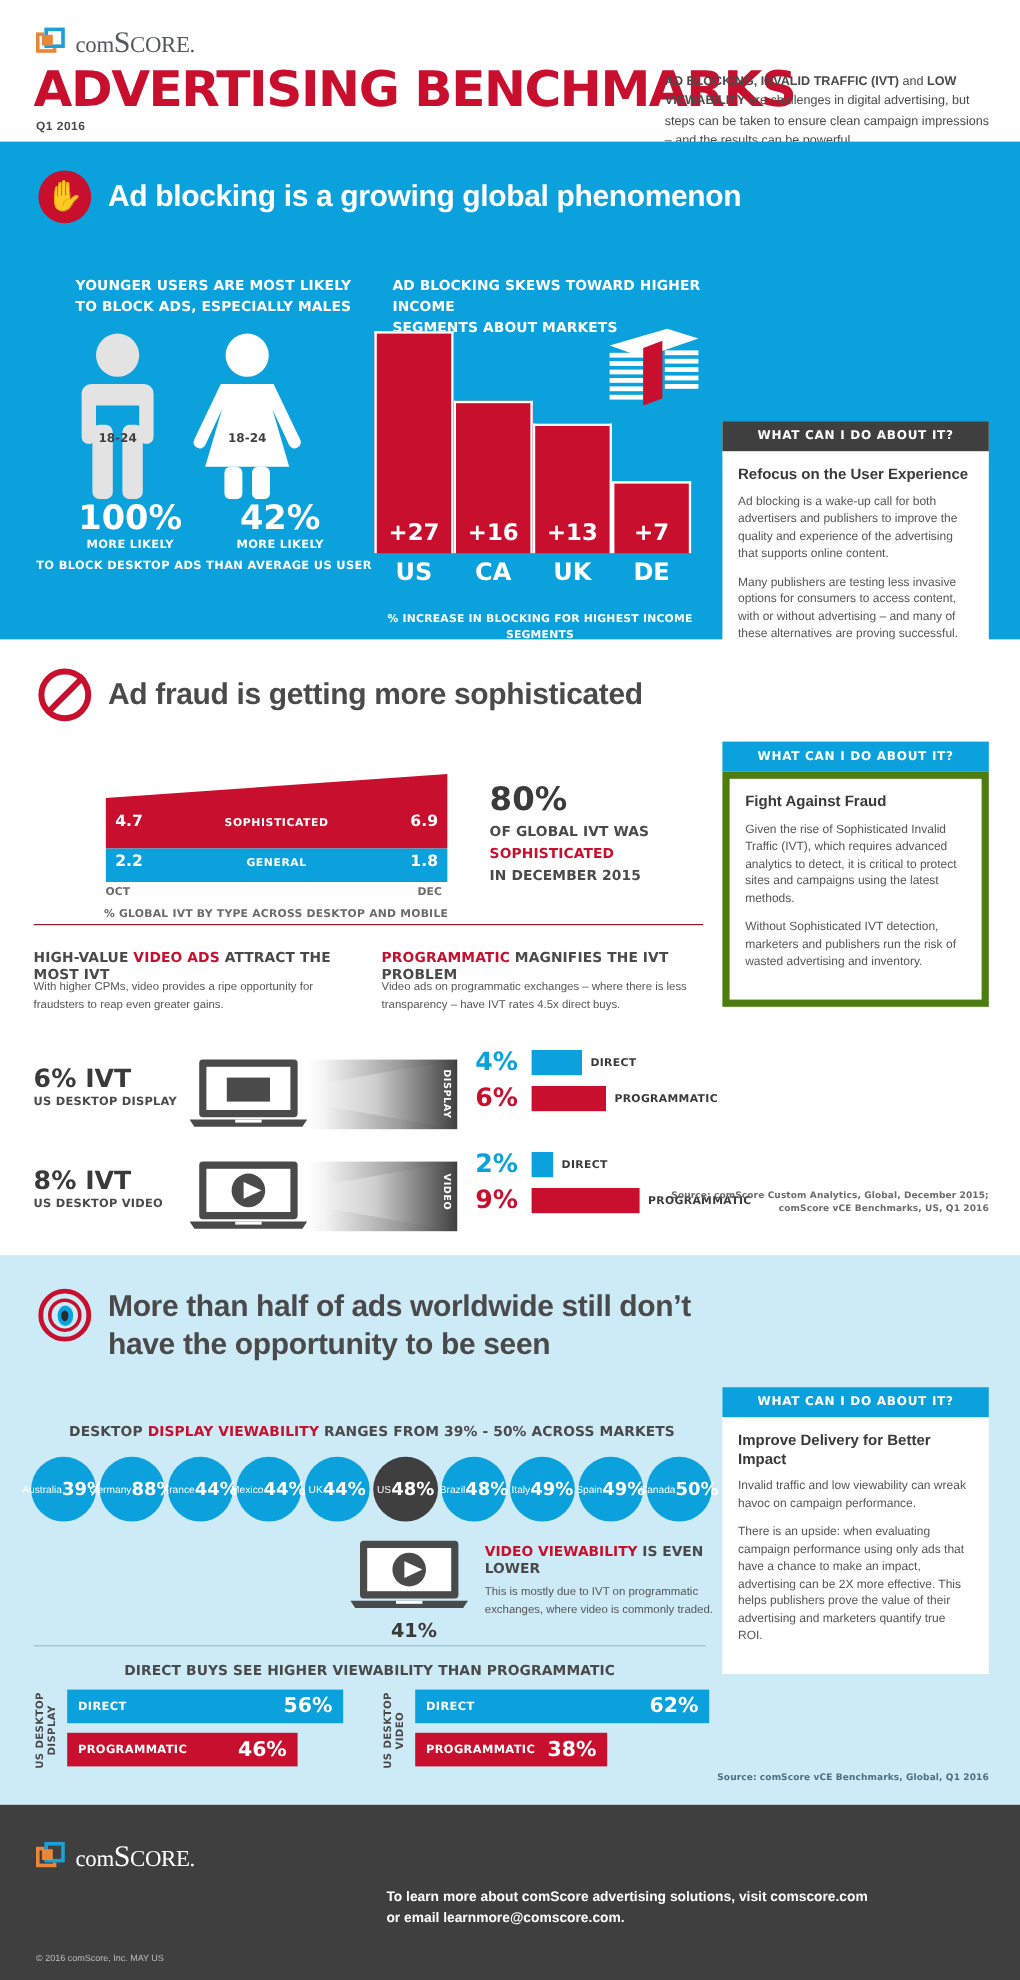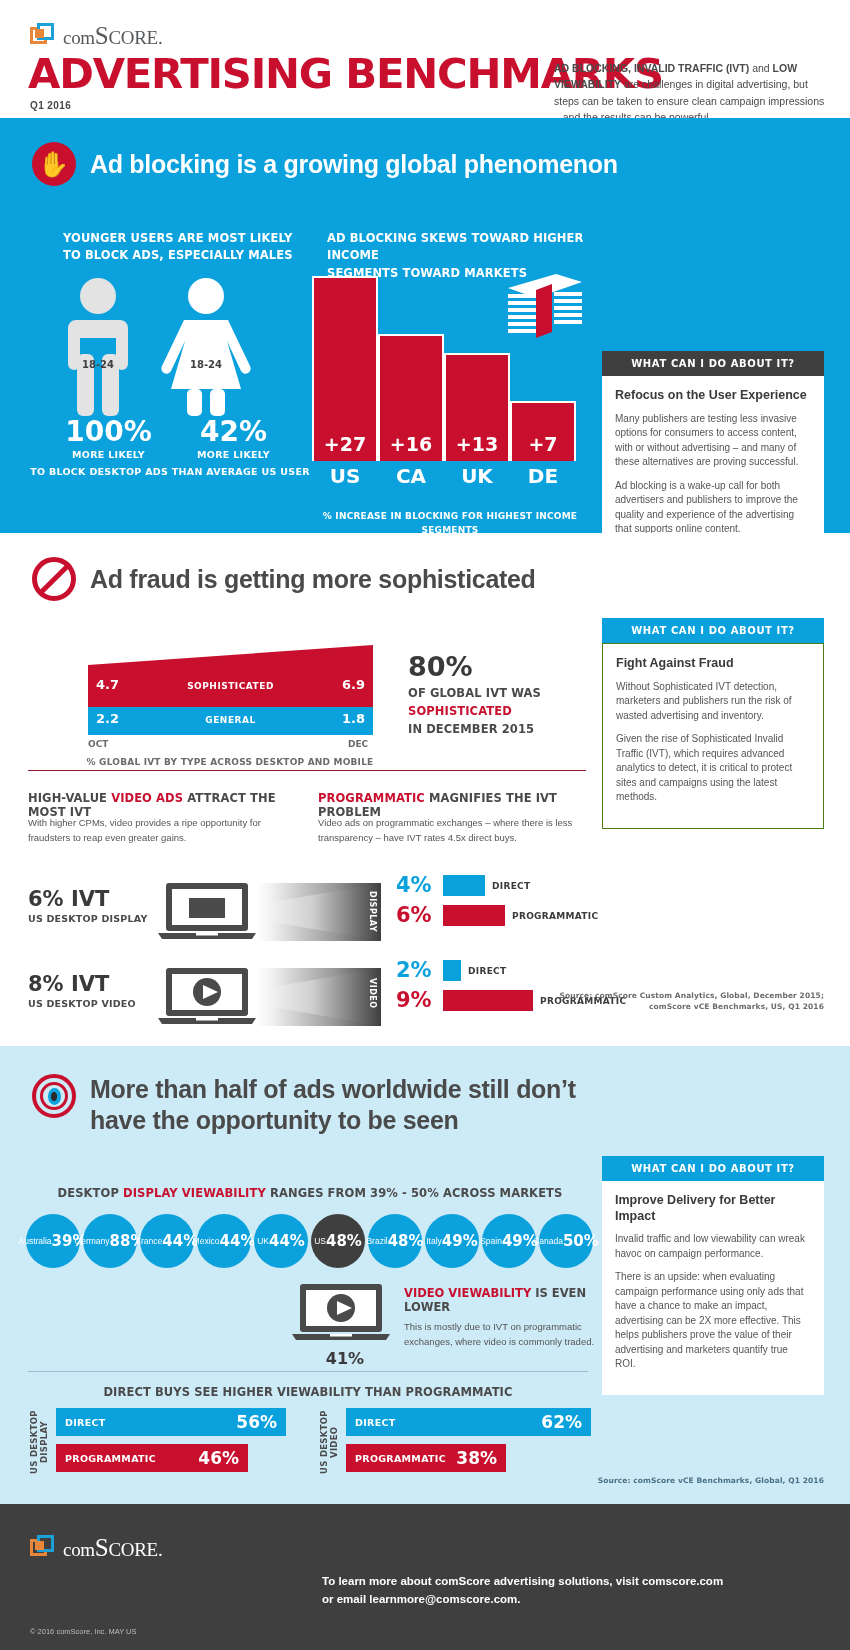--- a/index.html
+++ b/index.html
@@ -89,21 +89,21 @@
   .oct { position:absolute; left:88px; top:206px; font-family:"DejaVu Sans", sans-serif; font-weight:bold; font-size:9px; color:#6b6b6b; }
   .dec { position:absolute; left:348px; top:206px; font-family:"DejaVu Sans", sans-serif; font-weight:bold; font-size:9px; color:#6b6b6b; }
   .trapnote { position:absolute; left:60px; top:224px; width:340px; text-align:center; font-family:"DejaVu Sans", sans-serif; font-weight:bold; font-size:9px; color:#6b6b6b; letter-spacing:.2px;}
   .stat80 { position:absolute; left:408px; top:120px; width:190px; }
   .stat80 .n { font-family:"DejaVu Sans", sans-serif; font-weight:bold; font-size:27px; color:#3a3a3a; line-height:1; }
   .stat80 .t { font-family:"DejaVu Sans", sans-serif; font-weight:bold; font-size:11.5px; color:#4a4a4a; line-height:1.55; margin-top:5px; letter-spacing:.1px;}
   .red { color:#c8102e; }
   .hr { position:absolute; left:28px; top:237px; width:558px; height:1px; background:#8c1c29; }
   .panel2 { left:602px; top:85px; width:222px; }
   .panel2 .panel-head { background:#0ba1dd; }
-  .panel2 .panel-outline { border:1px solid #4d7c0f; }
+  .panel2 .panel-outline { border:6px solid #4d7c0f; }
 
   .col-h { position:absolute; font-family:"DejaVu Sans", sans-serif; font-weight:bold; font-size:11.5px; color:#4a4a4a; letter-spacing:.1px;}
   .col-p { position:absolute; font-size:9.5px; line-height:1.6; color:#555; }
 
   .ivtrow { position:absolute; }
   .ivt-label .n { font-family:"DejaVu Sans", sans-serif; font-weight:bold; font-size:21px; color:#3a3a3a; line-height:1; }
   .ivt-label .s { font-family:"DejaVu Sans", sans-serif; font-weight:bold; font-size:9.5px; color:#4a4a4a; margin-top:3px; letter-spacing:.2px;}
   .funnel { position:absolute; width:125px; height:58px; background:linear-gradient(to right,#ffffff 0%, #f2f2f2 12%, #9a9a9a 62%, #3f3f3f 100%); }
   .vtag { position:absolute; font-family:"DejaVu Sans", sans-serif; font-weight:bold; font-size:8px; color:#fff; writing-mode:vertical-rl; letter-spacing:.5px;}
   .pct { font-family:"DejaVu Sans", sans-serif; font-weight:bold; font-size:21px; line-height:1; }
@@ -216,21 +216,21 @@
       </div>
       <div class="figcap-col">
         <div class="bignum">42%</div>
         <div class="smcap">MORE LIKELY</div>
       </div>
     </div>
     <div class="foot1">TO BLOCK DESKTOP ADS THAN AVERAGE US USER</div>
 
     <div class="s1-mid kicker white">
       <div>AD BLOCKING SKEWS TOWARD HIGHER INCOME</div>
-      <div>SEGMENTS TOWARD MARKETS</div>
+      <div>SEGMENTS ABOUT MARKETS</div>
     </div>
 
     <div class="bars">
       <div class="money">
         <svg width="82" height="80" viewBox="0 0 82 80">
           <g fill="#ffffff">
             <polygon points="6,22 54,8 80,16 34,32"></polygon>
             <rect x="6" y="28" width="28" height="4"></rect>
               <rect x="6" y="35" width="28" height="4"></rect>
             <rect x="6" y="42" width="28" height="4"></rect>
@@ -257,22 +257,22 @@
     </div>
     <div class="bars-note">
       <div>% INCREASE IN BLOCKING FOR HIGHEST INCOME SEGMENTS</div>
       <div>COMPARED TO AVERAGE USER</div>
     </div>
 
     <div class="panel panel1">
       <div class="panel-head">WHAT CAN I DO ABOUT IT?</div>
       <div class="panel-body">
         <h3>Refocus on the User Experience</h3>
+        <p>Ad blocking is a wake-up call for both advertisers and publishers to improve the quality and experience of the advertising that supports online content.</p>
         <p>Many publishers are testing less invasive options for consumers to access content, with or without advertising – and many of these alternatives are proving successful.</p>
-        <p>Ad blocking is a wake-up call for both advertisers and publishers to improve the quality and experience of the advertising that supports online content.</p>
       </div>
     </div>
     <div class="src src1">Source: comScore Custom Analytics, Global, 2015</div>
   </div>
 
   <div class="sec2">
     <div class="sec-head">
       <div class="no-icon"></div>
       <h2>Ad fraud is getting more sophisticated</h2>
     </div>
@@ -385,22 +385,22 @@
         <div class="pct redc" style="width:40px;">9%</div>
         <div class="swatch" style="width:90px;background:#c8102e;"></div>
         <div class="legtxt">PROGRAMMATIC</div>
       </div>
     </div>
 
     <div class="panel panel2">
       <div class="panel-head">WHAT CAN I DO ABOUT IT?</div>
       <div class="panel-body panel-outline">
         <h3>Fight Against Fraud</h3>
+        <p>Given the rise of Sophisticated Invalid Traffic (IVT), which requires advanced analytics to detect, it is critical to protect sites and campaigns using the latest methods.</p>
         <p>Without Sophisticated IVT detection, marketers and publishers run the risk of wasted advertising and inventory.</p>
-        <p>Given the rise of Sophisticated Invalid Traffic (IVT), which requires advanced analytics to detect, it is critical to protect sites and campaigns using the latest methods.</p>
       </div>
     </div>
     <div class="src src2">
       <div>Source: comScore Custom Analytics, Global, December 2015;</div>
       <div>comScore vCE Benchmarks, US, Q1 2016</div>
     </div>
   </div>
 
   <div class="sec3">
     <div class="sec-head" style="align-items:flex-start; padding-top:28px;">

